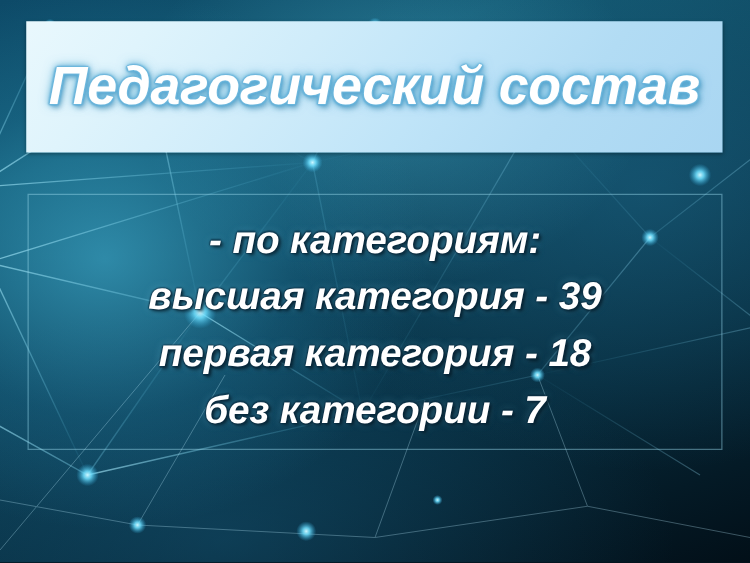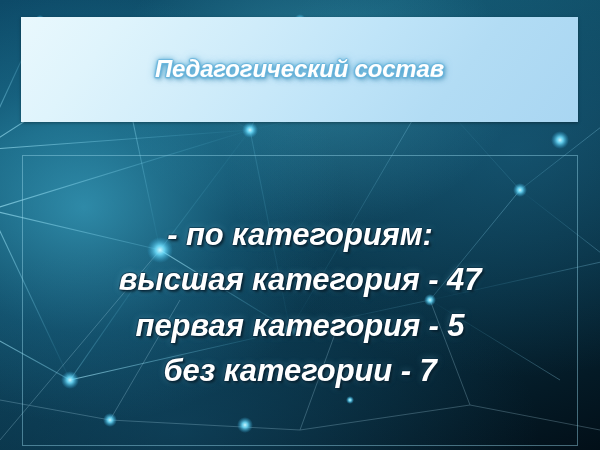--- a/index.html
+++ b/index.html
@@ -47,21 +47,21 @@
                 #a9d6f2 100%);
     box-shadow: 0 1px 3px rgba(0,0,0,0.35);
     display: flex;
     flex-direction: column;
     align-items: center;
     justify-content: center;
     box-sizing: border-box;
   }
 
   .title-line {
-    font-size: 24px;
+    font-size: 43px;
     font-weight: bold;
     font-style: italic;
     color: #ffffff;
     line-height: 1.36;
     letter-spacing: -0.2px;
     white-space: nowrap;
     text-shadow:
        0 0 1px #6fb8dd,
        1px 0 1px #6fb8dd,
       -1px 0 1px #6fb8dd,
@@ -73,21 +73,21 @@
        0 0 9px rgba(80,170,210,0.75),
        2px 3px 4px rgba(40,110,150,0.45);
   }
 
   
   #body-panel {
     position: absolute;
     left: 22px;
     top: 155px;
     width: 556px;
-    height: 291px;
+    height: 205px;
     border: 1px solid rgba(150,215,235,0.45);
     box-sizing: border-box;
     display: flex;
     flex-direction: column;
     align-items: center;
     justify-content: center;
     padding-top: 4px;
   }
 
   .body-line {
@@ -180,18 +180,18 @@
       <circle cx="40" cy="20" r="5" fill="url(#nodeGlow)"></circle>
     </g>
   </svg>
 
   <div id="header-panel">
     <div class="title-line">Педагогический состав</div>
   </div>
 
   <div id="body-panel">
     <div class="body-line">- по категориям:</div>
-    <div class="body-line">высшая категория - 47</div>
-    <div class="body-line">первая категория - 5</div>
+    <div class="body-line">высшая категория - 39</div>
+    <div class="body-line">первая категория - 18</div>
     <div class="body-line">без категории - 7</div>
   </div>
 
 </div>
 
 </body></html>

